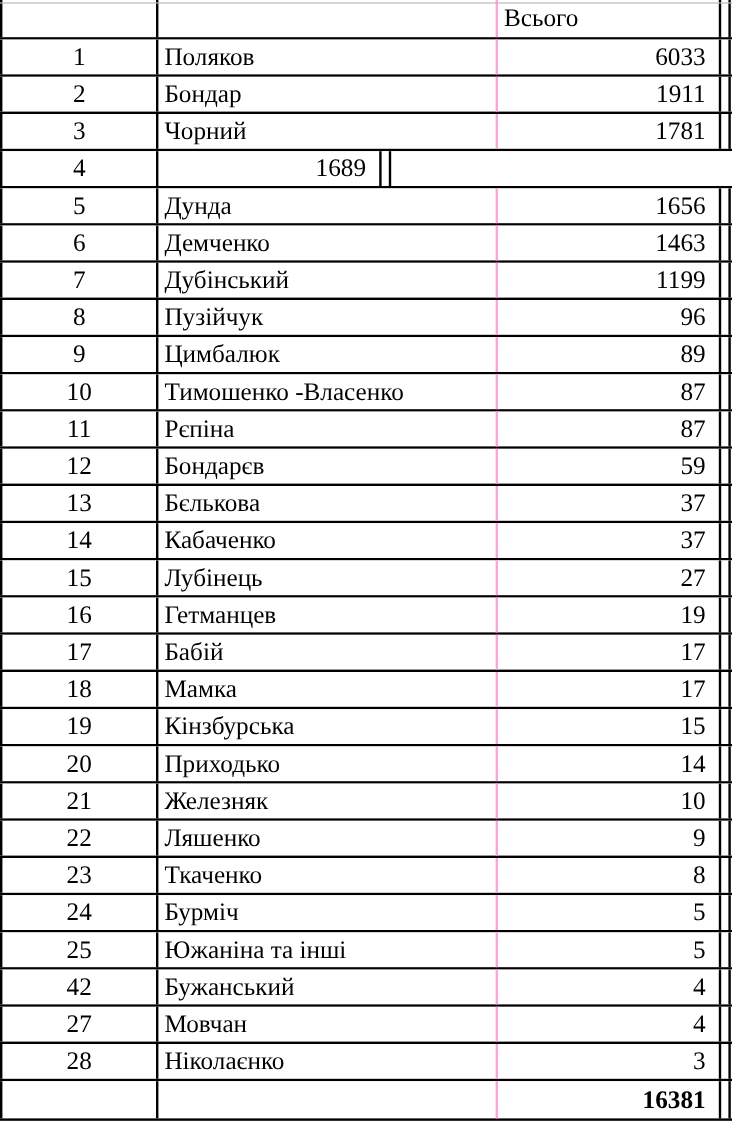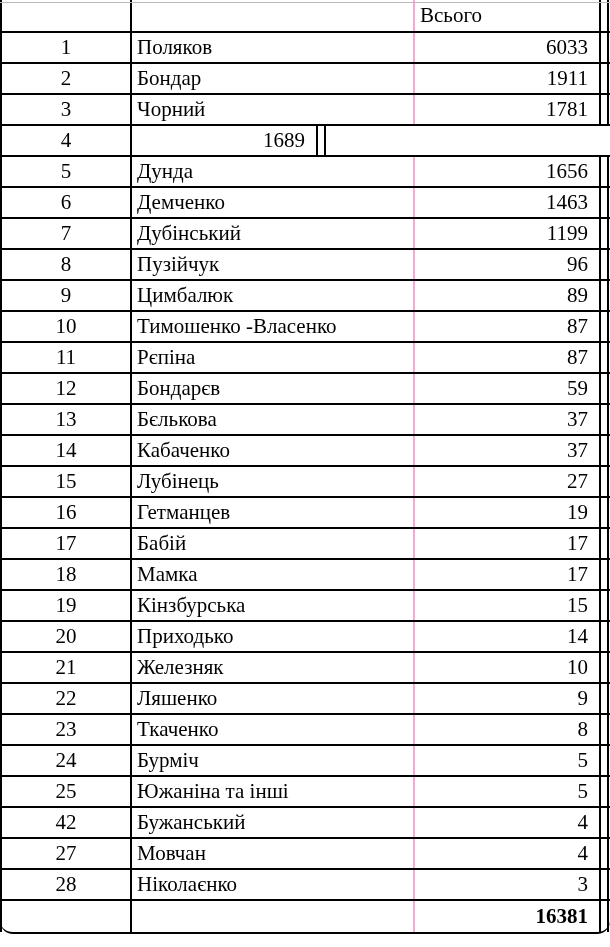--- a/index.html
+++ b/index.html
@@ -33,21 +33,21 @@
   }
   .row {
     display: flex;
     width: 610px;
     height: 31px;
     box-sizing: border-box;
     border-bottom: 2px solid #000000;
     background: #ffffff;
   }
   .row.header { height: 33px; }
-  .row.footer { height: 33px; border-radius: 13px; }
+  .row.footer { height: 33px; }
   .cell {
     box-sizing: border-box;
     overflow: hidden;
     white-space: nowrap;
     display: flex;
     align-items: center;
     font-size: 21px;
     line-height: 1;
   }
   .c-num {

